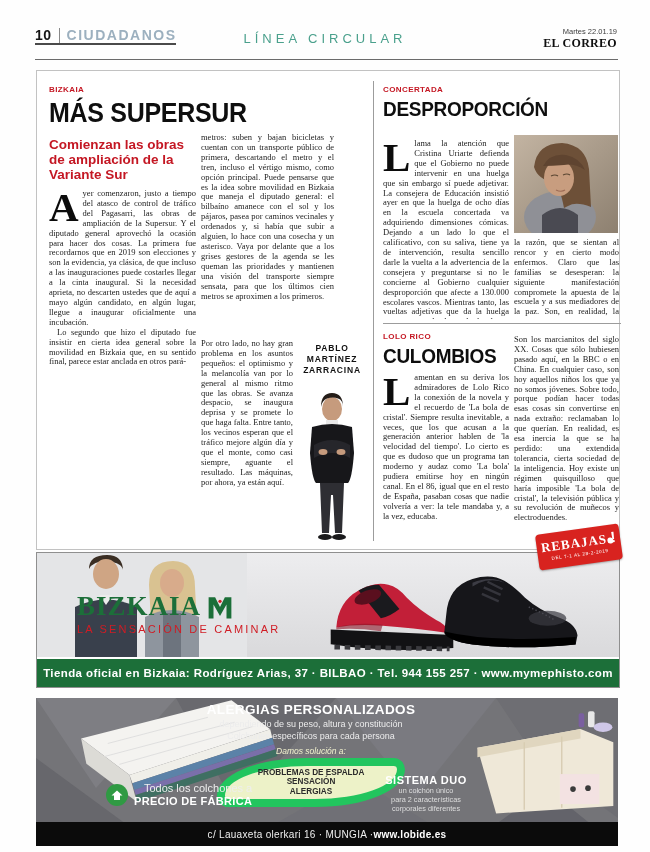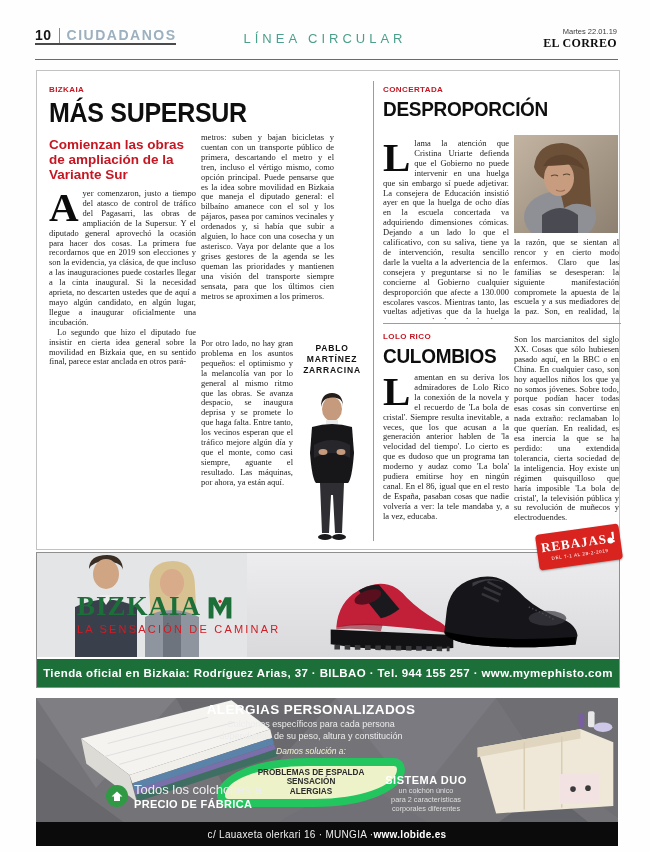--- a/index.html
+++ b/index.html
@@ -64,21 +64,21 @@
   .lb-brand{font-size:31px;font-weight:800;letter-spacing:1px;line-height:1.1;color:#fff;}
   .lb-headline{font-size:13.5px;font-weight:800;letter-spacing:.4px;margin-top:1px;}
   .lb-sub{font-size:9px;color:#ececec;line-height:1.15;margin-top:2px;}
   .lb-damos{font-size:8.5px;font-style:italic;color:#f2f2cf;margin-top:4px;}
   .lb-badge{margin:2px auto 0;width:172px;height:33px;background:#edf2c8;border:8px solid #22c55e;
             border-radius:50% 12px 50% 12px / 80% 12px 80% 12px;color:#2c2c2c;
             display:flex;flex-direction:column;justify-content:center;line-height:1.15;}
   .lb-badge span{font-size:8.2px;font-weight:800;}
   .lb-factory{position:absolute;left:70px;top:84px;display:flex;align-items:center;gap:6px;color:#fff;}
   .lb-factory .txts{line-height:1.2;}
-  .lb-f-pre{font-size:13px;color:#eee;}
+  .lb-f-pre{font-size:11px;color:#eee;text-align:right;}
   .lb-f-main{font-size:11px;font-weight:900;letter-spacing:.3px;}
   .lb-duo{position:absolute;left:324px;top:76px;width:132px;text-align:center;color:#fff;}
   .lb-duo-t{font-size:11px;font-weight:900;letter-spacing:.5px;}
   .lb-duo-l{font-size:7.3px;color:#dedede;line-height:1.25;}
   .lb-bed{position:absolute;right:0;top:0;}
   .lb-mattress{position:absolute;left:-6px;top:2px;}
   .lb-bar{position:absolute;left:0;right:0;bottom:0;height:24px;background:#0b0b0b;display:flex;
           align-items:center;justify-content:center;font-size:10px;color:#efefef;letter-spacing:.3px;}
   .lb-site{font-weight:800;color:#fff;}
 </style>
@@ -244,22 +244,22 @@
         <path d="M30 30 L80 80 L84 112 L32 60 Z" fill="#dcdbd6"></path>
         <path d="M80 80 L250 50 L251 60 L82 90 Z" fill="#f0efe9"></path>
         <path d="M82 90 L251 60 L252 68 L83 98 Z" fill="#5b82a8"></path>
         <path d="M83 98 L252 68 L253 74 L84 104 Z" fill="#7a6faa"></path>
         <path d="M84 104 L253 74 L254 82 L85 112 Z" fill="#3f6f62"></path>
       </g>
     </svg>
 
     <div class="lb-center">
       <div class="lb-headline">ALERGIAS PERSONALIZADOS</div>
+      <div class="lb-sub">dependiendo de su peso, altura y constitución</div>
       <div class="lb-sub">Colchones específicos para cada persona</div>
-      <div class="lb-sub">dependiendo de su peso, altura y constitución</div>
       <div class="lb-damos">Damos solución a:</div>
       <div class="lb-badge">
         <span>PROBLEMAS DE ESPALDA</span>
         <span>SENSACIÓN</span>
         <span>ALERGIAS</span>
       </div>
     </div>
 
     <div class="lb-factory">
       <svg width="22" height="22" viewBox="0 0 22 22" aria-hidden="true">

